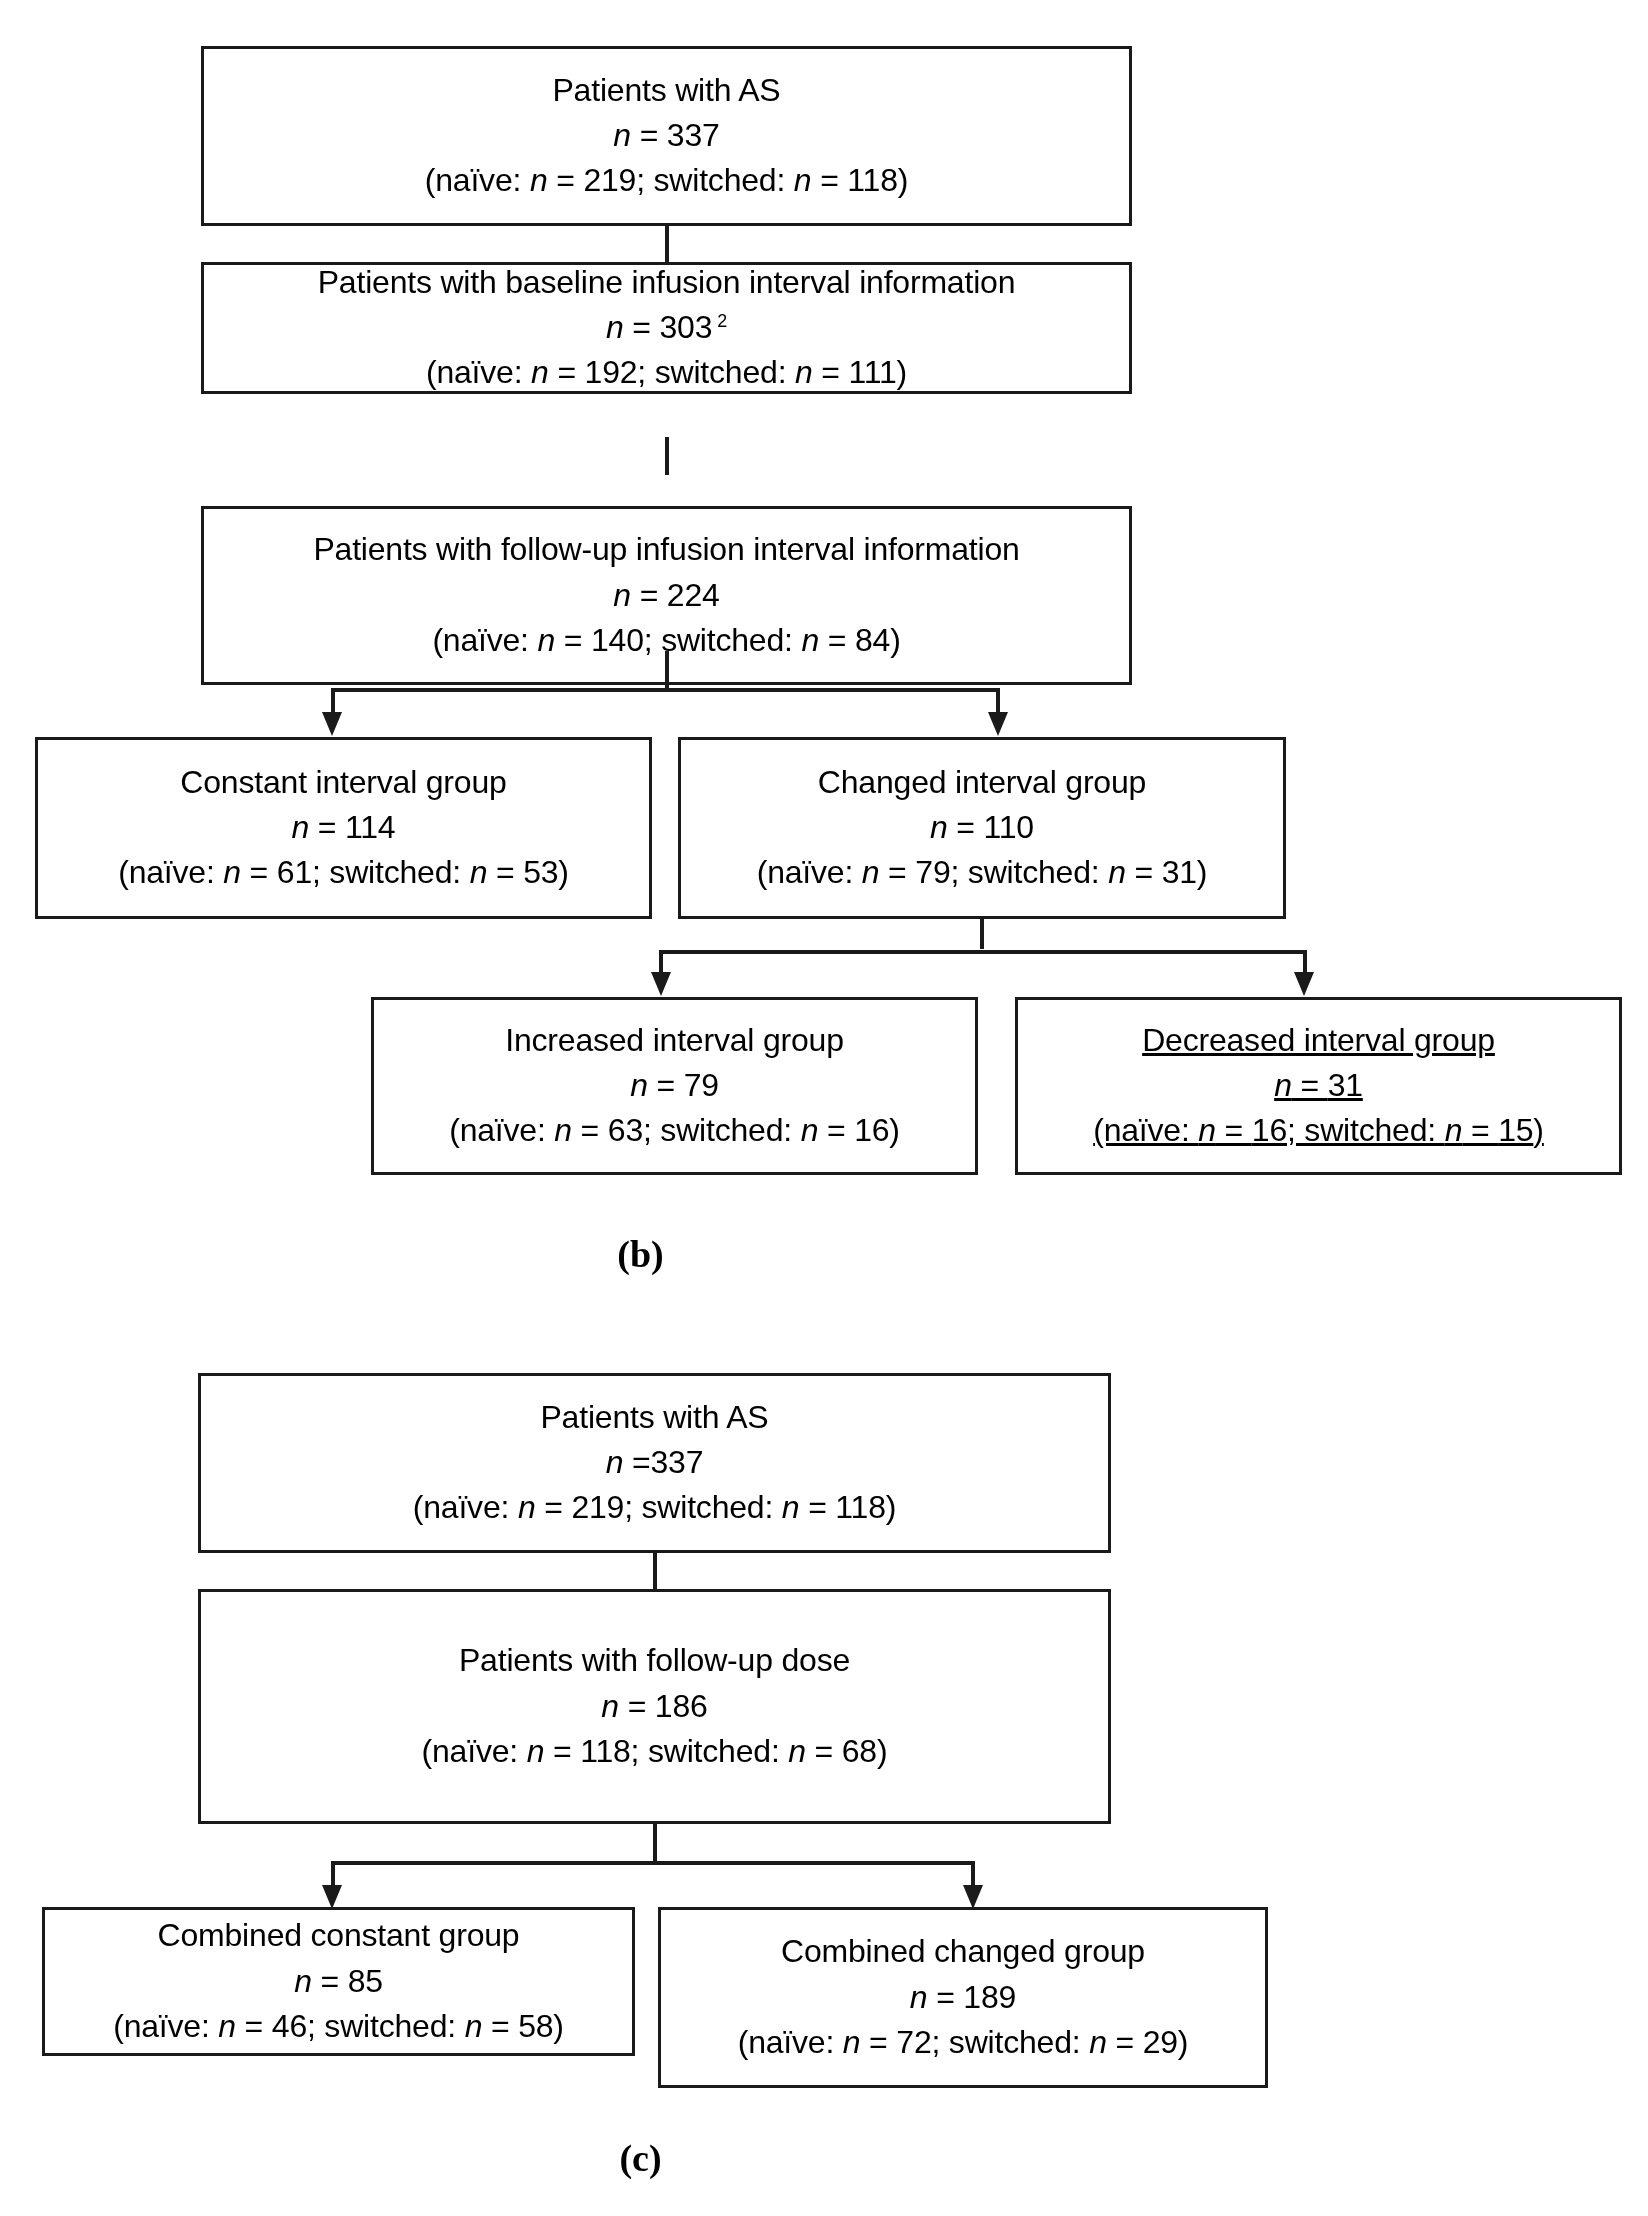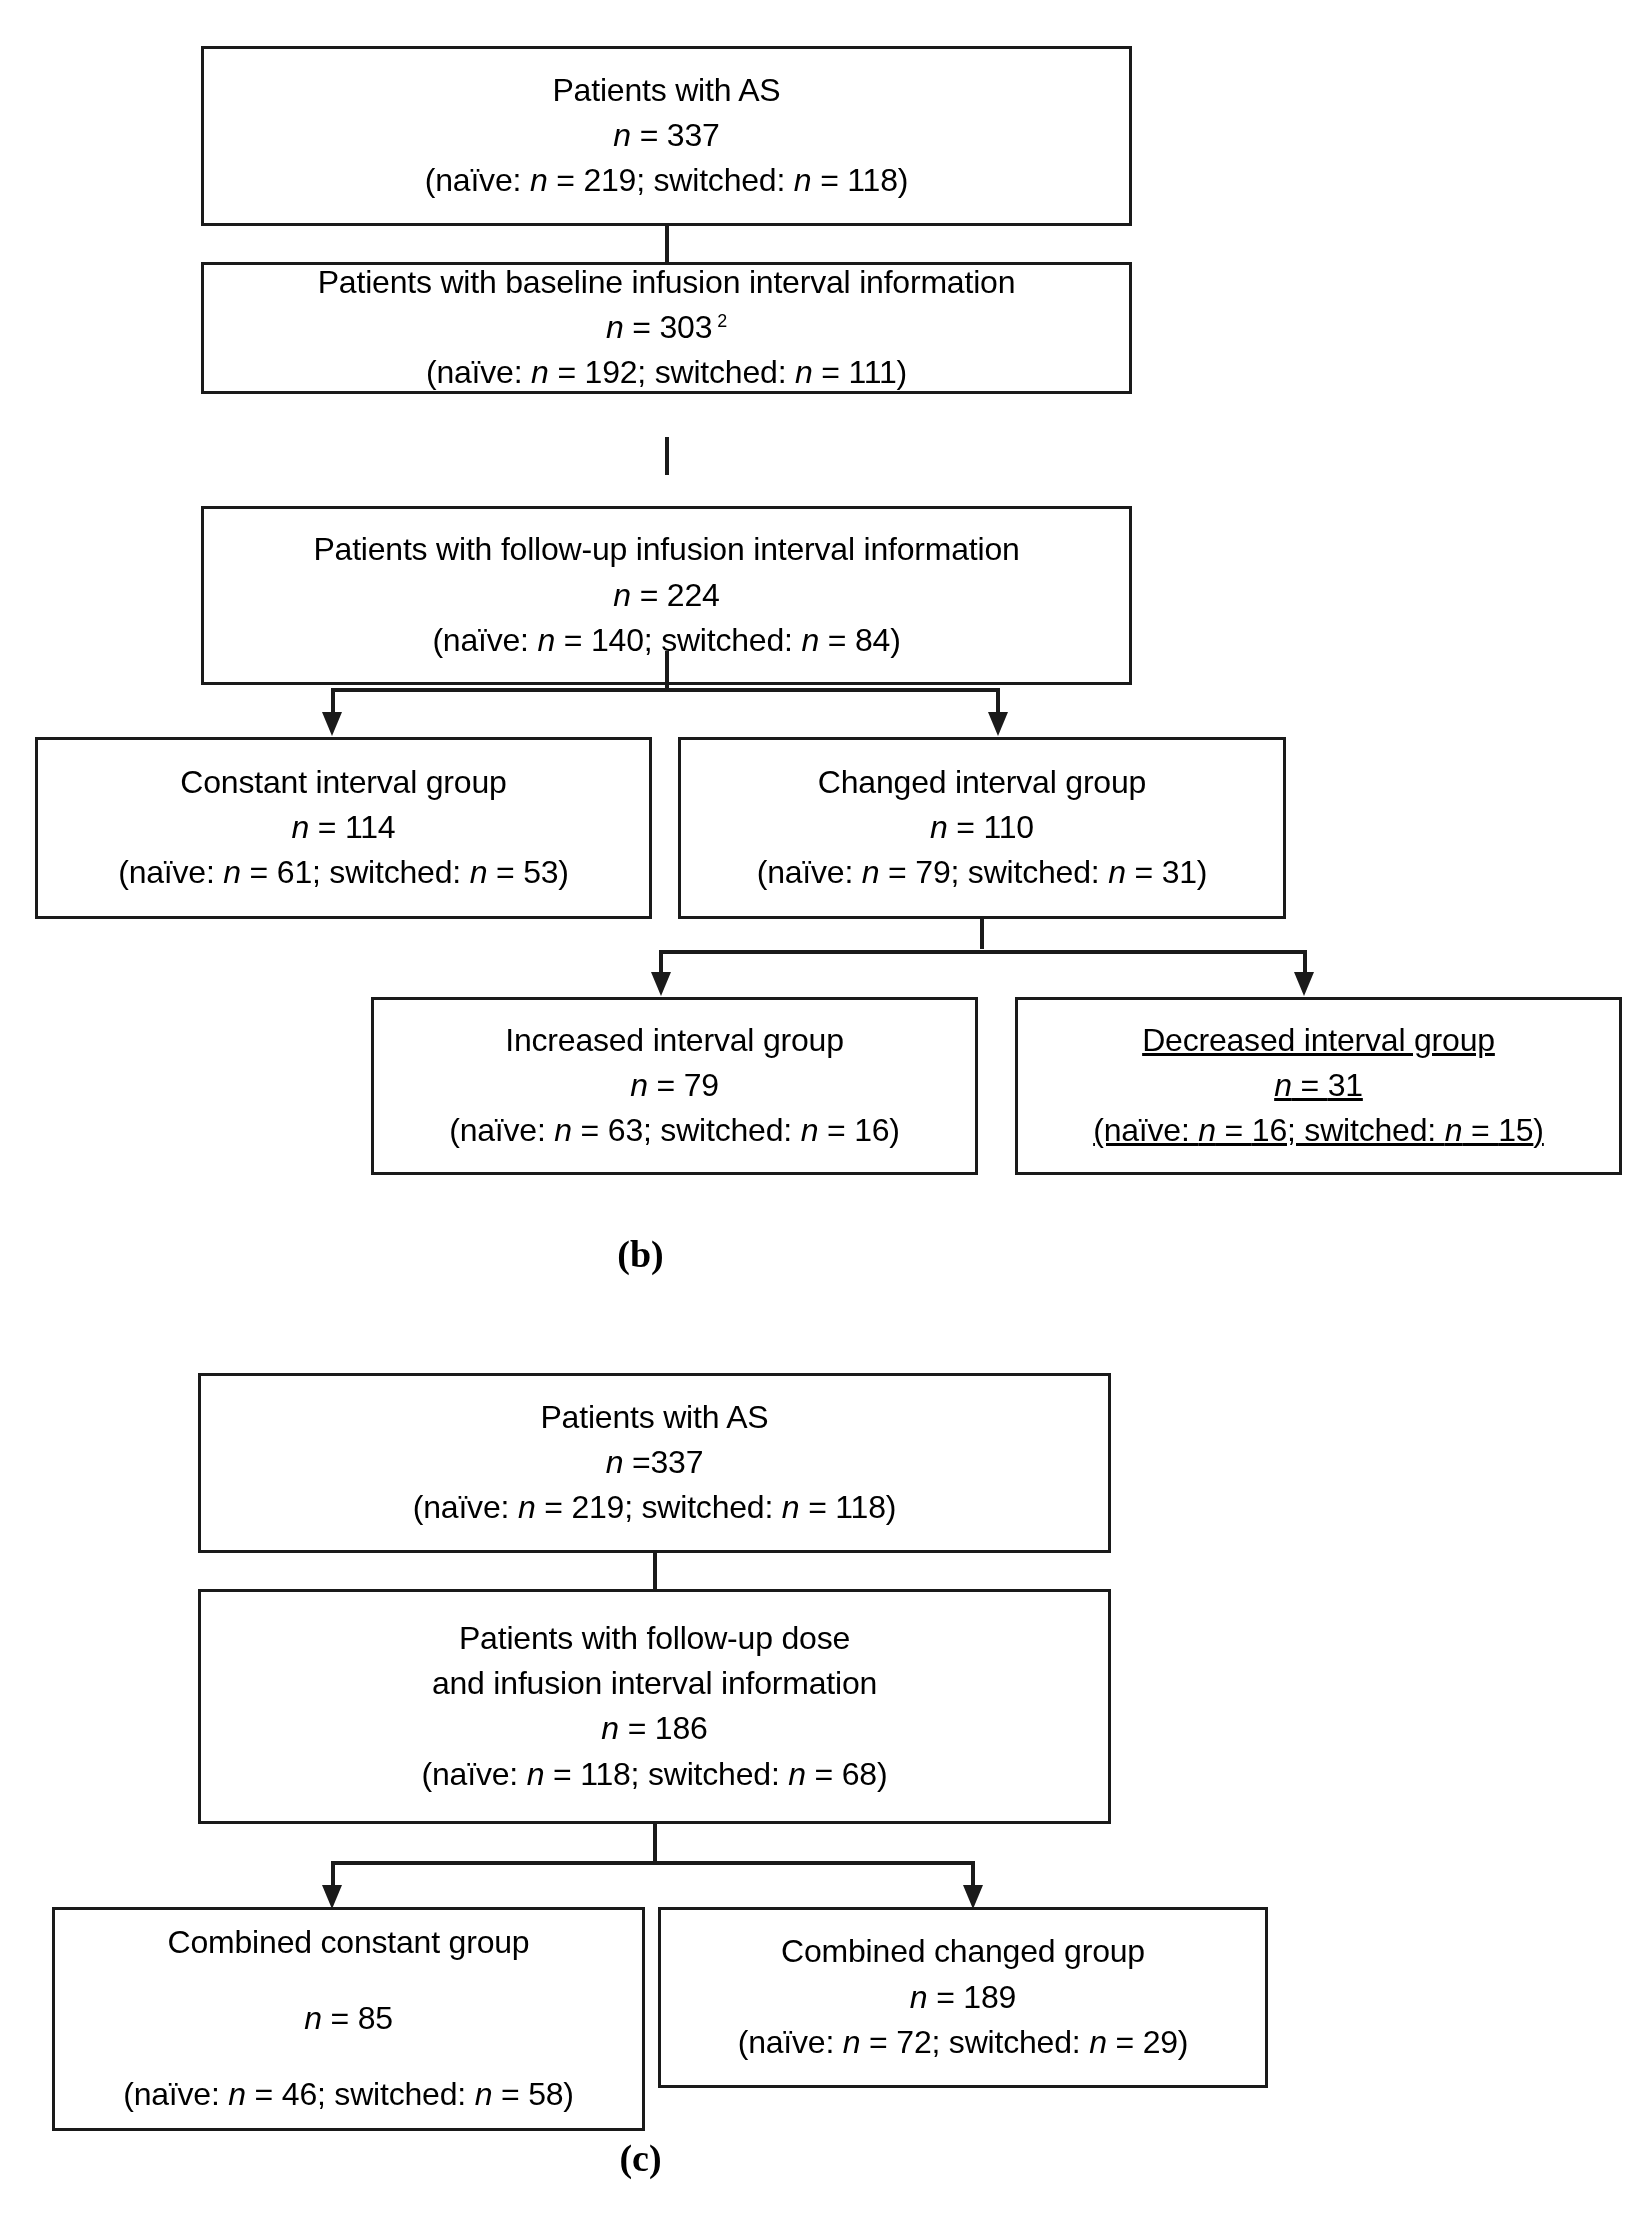--- a/index.html
+++ b/index.html
@@ -151,33 +151,32 @@
   <div class="fbox" style="left:198px; top:1373px; width:913px; height:180px;">
     <span class="ln">Patients with AS</span>
     <span class="ln"><i class="nv">n</i> =<span>337</span></span>
     <span class="ln">(naïve: <i class="nv">n</i> = <span>219</span>; switched: <i class="nv">n</i> = <span>118</span>)</span>
   </div>
 
   <div class="vline" style="left:653px; top:1552px; height:38px;"></div>
 
   <div class="fbox" style="left:198px; top:1589px; width:913px; height:235px;">
     <span class="ln">Patients with follow-up dose</span>
-    <span class="ln">and infusion interval information</span>
     <span class="ln"><i class="nv">n</i> = <span>186</span></span>
     <span class="ln">(naïve: <i class="nv">n</i> = <span>118</span>; switched: <i class="nv">n</i> = <span>68</span>)</span>
   </div>
 
   <div class="vline" style="left:653px; top:1823px; height:38px;"></div>
   <div class="hline" style="left:331px; top:1861px; width:644px;"></div>
   <div class="vline" style="left:331px; top:1861px; height:26px;"></div>
   <div class="arrowhead" style="left:322px; top:1885px;"></div>
   <div class="vline" style="left:971px; top:1861px; height:26px;"></div>
   <div class="arrowhead" style="left:963px; top:1885px;"></div>
 
-  <div class="fbox" style="left:52px; top:1907px; width:593px; height:224px;gap:31px;">
+  <div class="fbox" style="left:42px; top:1907px; width:593px; height:149px;">
     <span class="ln">Combined constant group</span>
     <span class="ln"><i class="nv">n</i> = <span>85</span></span>
     <span class="ln">(naïve: <i class="nv">n</i> = <span>46</span>; switched: <i class="nv">n</i> = <span>58</span>)</span>
   </div>
 
   <div class="fbox" style="left:658px; top:1907px; width:610px; height:181px;">
     <span class="ln">Combined changed group</span>
     <span class="ln"><i class="nv">n</i> = <span>189</span></span>
     <span class="ln">(naïve: <i class="nv">n</i> = <span>72</span>; switched: <i class="nv">n</i> = <span>29</span>)</span>
   </div>

